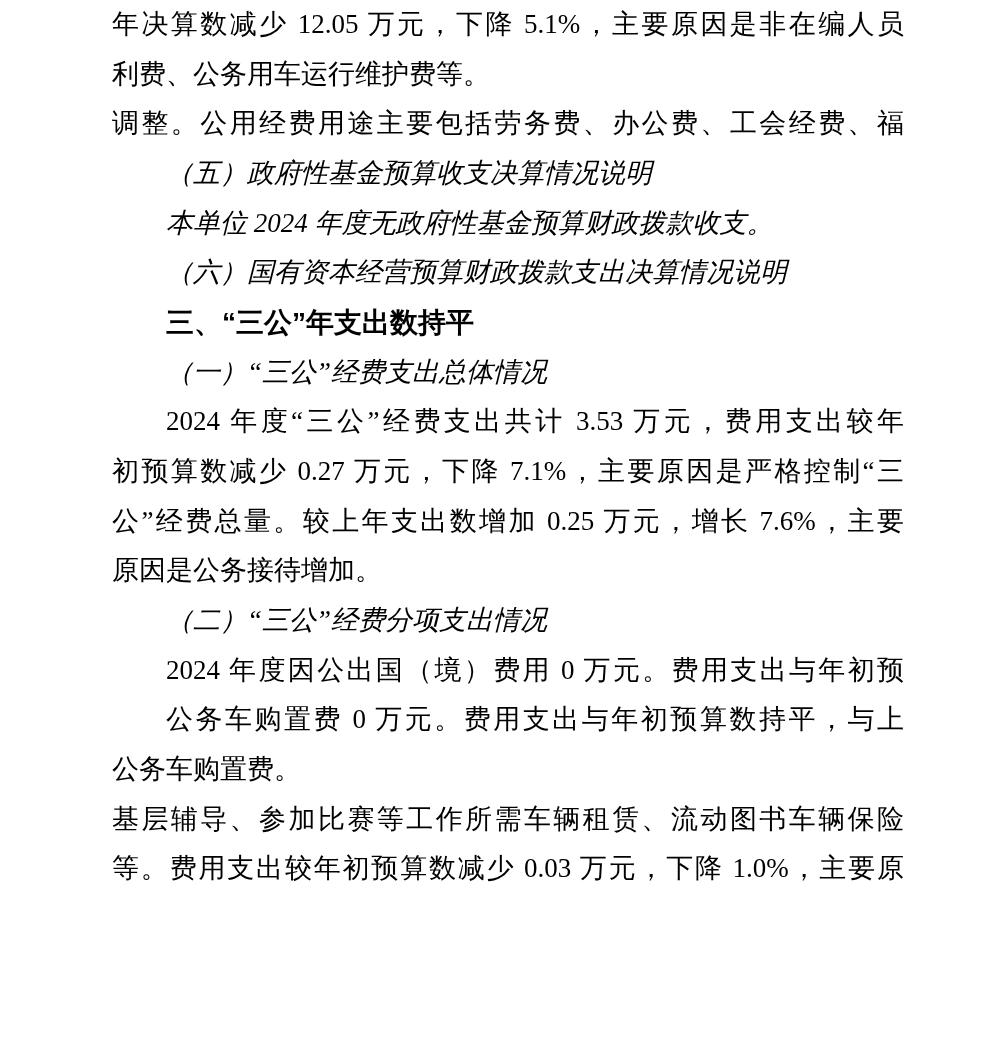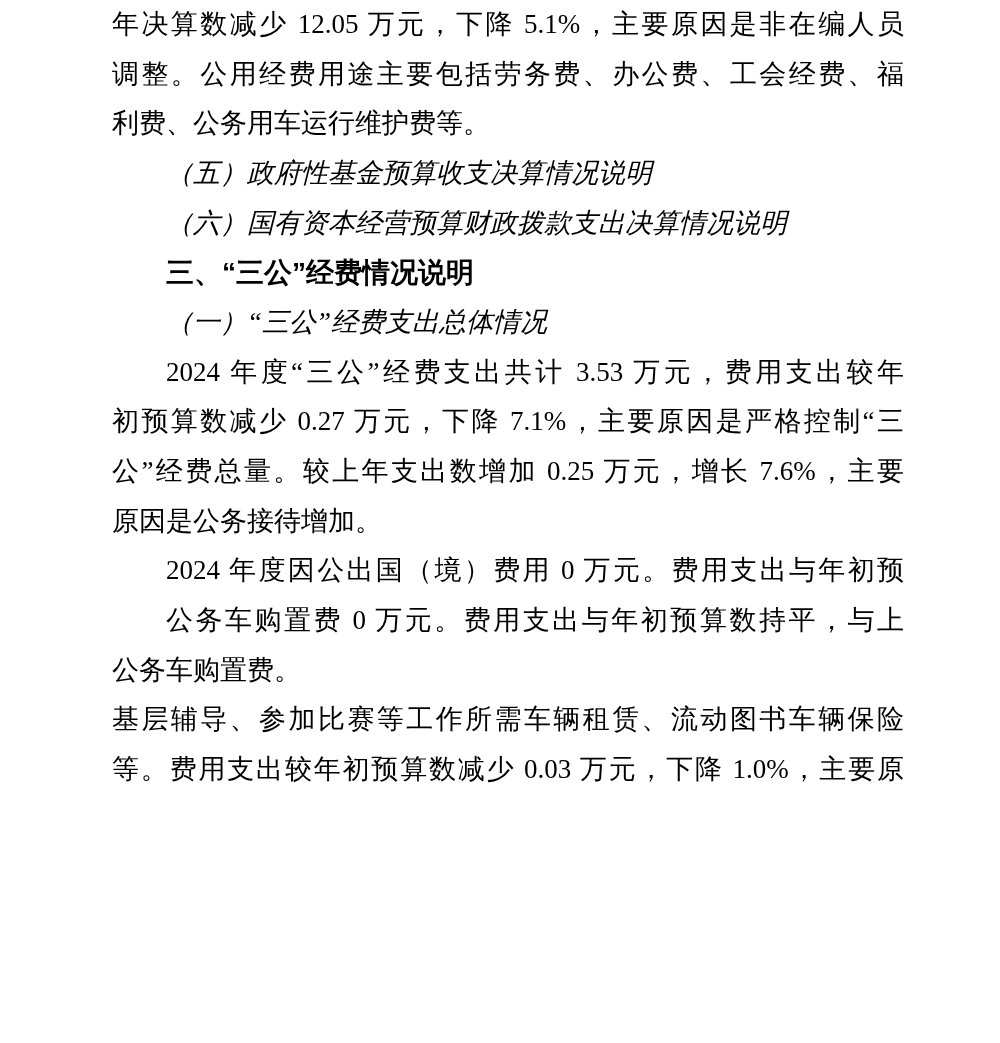--- a/index.html
+++ b/index.html
@@ -48,28 +48,30 @@
   
   .kaiti {
     font-style: italic;
   }
 </style>
 </head>
 <body>
 
 <div class="page">
   <div class="line justify">年决算数减少 12.05 万元，下降 5.1%，主要原因是非在编人员</div>
+  <div class="line">利费、公务用车运行维护费等。</div>
   <div class="line justify">调整。公用经费用途主要包括劳务费、办公费、工会经费、福</div>
-  <div class="line">利费、公务用车运行维护费等。</div>
   <div class="line indent kaiti">（五）政府性基金预算收支决算情况说明</div>
+  <div class="line indent kaiti">本单位 2024 年度无政府性基金预算财政拨款收支。</div>
   <div class="line indent kaiti">（六）国有资本经营预算财政拨款支出决算情况说明</div>
-  <div class="line indent heading">三、“三公”经费情况说明</div>
+  <div class="line indent heading">三、“三公”年支出数持平</div>
   <div class="line indent kaiti">（一）“三公”经费支出总体情况</div>
   <div class="line indent justify">2024 年度“三公”经费支出共计 3.53 万元，费用支出较年</div>
   <div class="line justify">初预算数减少 0.27 万元，下降 7.1%，主要原因是严格控制“三</div>
   <div class="line justify">公”经费总量。较上年支出数增加 0.25 万元，增长 7.6%，主要</div>
   <div class="line">原因是公务接待增加。</div>
+  <div class="line indent kaiti">（二）“三公”经费分项支出情况</div>
   <div class="line indent justify">2024 年度因公出国（境）费用 0 万元。费用支出与年初预</div>
   <div class="line indent justify">公务车购置费 0 万元。费用支出与年初预算数持平，与上</div>
   <div class="line">公务车购置费。</div>
   <div class="line justify">基层辅导、参加比赛等工作所需车辆租赁、流动图书车辆保险</div>
   <div class="line justify">等。费用支出较年初预算数减少 0.03 万元，下降 1.0%，主要原</div>
 </div>
 
 </body></html>

